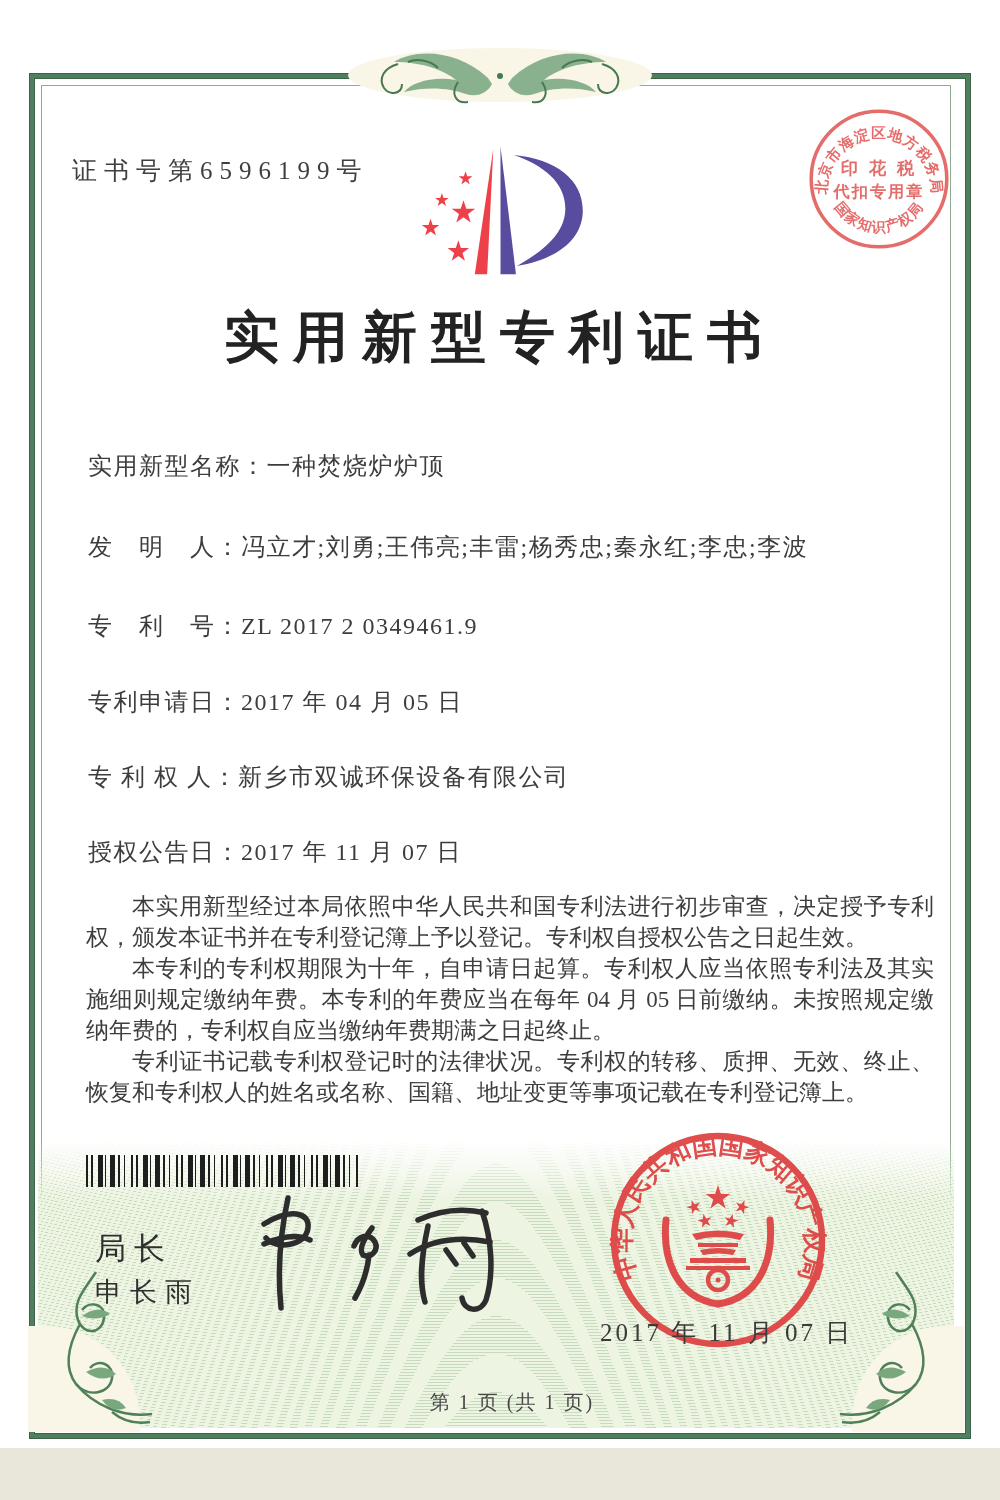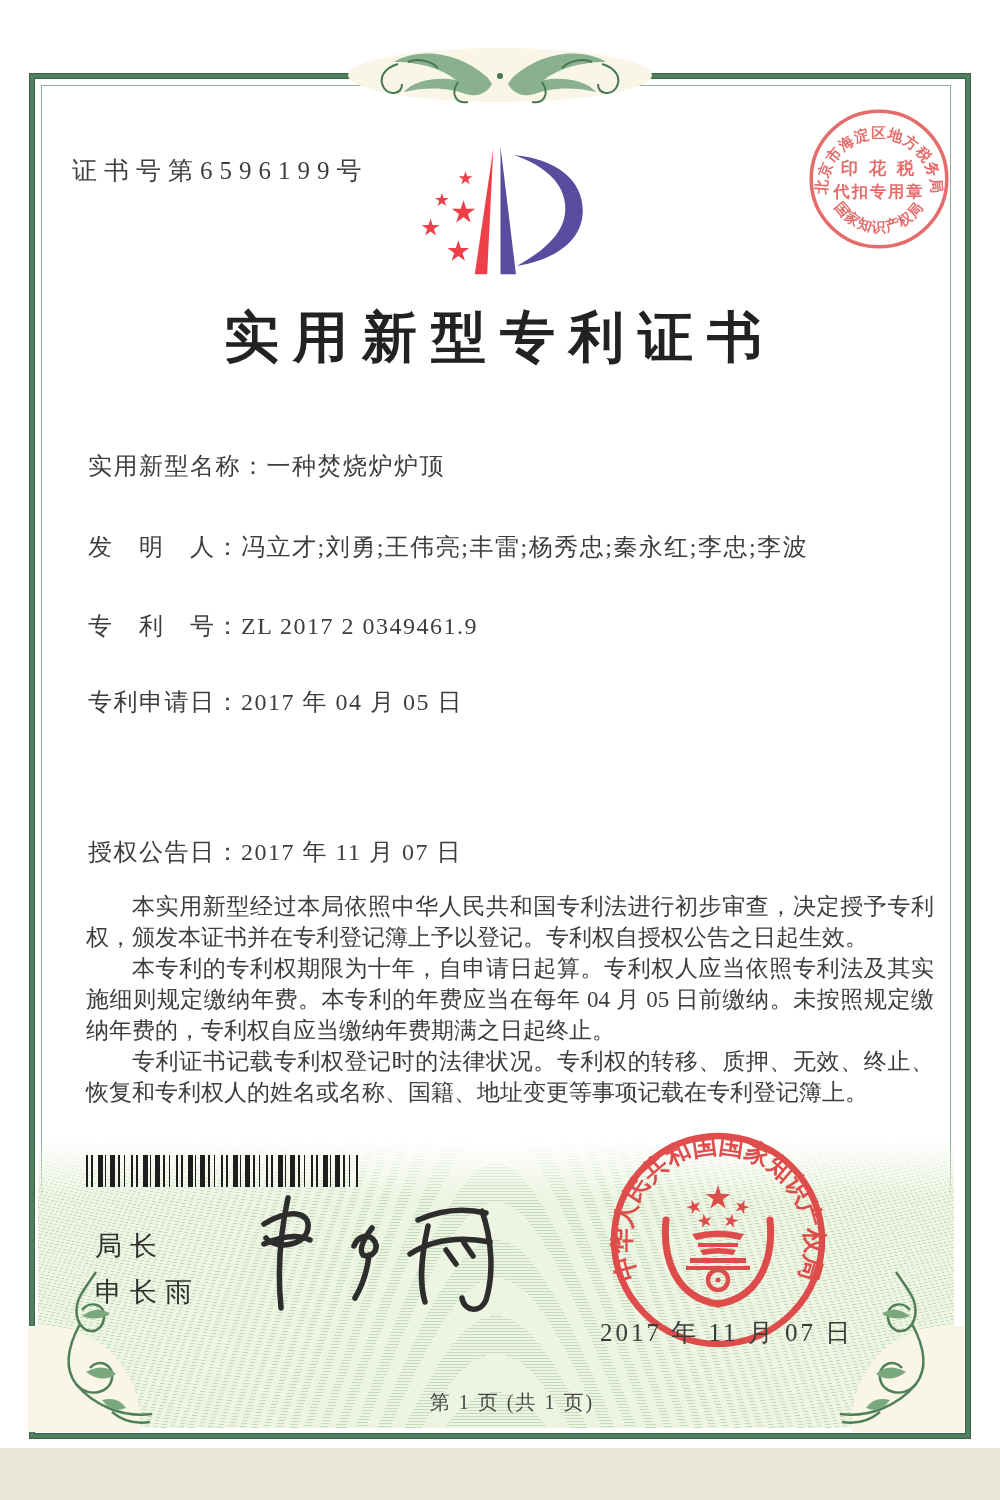--- a/index.html
+++ b/index.html
@@ -28,21 +28,21 @@
   .field{position:absolute;left:88px;font-size:24px;color:#3d3d3d;letter-spacing:1.5px;white-space:nowrap;}
   .f0{top:450px;} .f1{top:531px;} .f2{top:610px;} .f3{top:686px;} .f4{top:761px;} .f5{top:836px;}
 
   .paras{position:absolute;left:86px;top:891px;width:848px;font-size:23px;line-height:31px;
     color:#3d3d3d;text-align:justify;}
   .paras p{margin:0;text-indent:2em;}
 
   .barcode{position:absolute;left:86px;top:1155px;width:272px;height:32px;
     background:repeating-linear-gradient(90deg,#1e1e1e 0 2px,transparent 2px 5px,#1e1e1e 5px 7px,transparent 7px 12px,#1e1e1e 12px 17px,transparent 17px 19px,#1e1e1e 19px 20px,transparent 20px 24px,#1e1e1e 24px 29px,transparent 29px 32px,#1e1e1e 32px 34px,transparent 34px 38px,#1e1e1e 38px 39px,transparent 39px 45px);}
 
-  .officer-title{position:absolute;left:95px;top:1228px;font-size:27px;letter-spacing:8px;color:#2f2f2f;
+  .officer-title{position:absolute;left:95px;top:1228px;font-size:31px;letter-spacing:8px;color:#2f2f2f;
     font-family:"Liberation Sans","DejaVu Sans",sans-serif;}
   .officer-name{position:absolute;left:95px;top:1274px;font-size:27px;letter-spacing:8px;color:#2f2f2f;
     font-family:"Liberation Sans","DejaVu Sans",sans-serif;}
 
   .signature{position:absolute;left:250px;top:1188px;width:270px;height:140px;}
 
   .big-seal{position:absolute;left:606px;top:1128px;width:224px;height:224px;opacity:.93;}
   .seal-date{position:absolute;left:600px;top:1316px;width:260px;font-size:25px;letter-spacing:3px;color:#3a3a3a;}
 
   .footer{position:absolute;left:0;top:1389px;width:1000px;text-align:center;font-size:20px;
@@ -144,20 +144,21 @@
     <text x="85" y="80" font-size="17" font-weight="bold" fill="#e2605e" letter-spacing="3" text-anchor="middle" font-family="Liberation Sans, sans-serif">印 花 税</text>
     <text x="85" y="103" font-size="16" font-weight="bold" fill="#e2605e" letter-spacing="2" text-anchor="middle" font-family="Liberation Sans, sans-serif">代扣专用章</text>
   </svg>
 
   <div class="title">实用新型专利证书</div>
 
   <div class="field f1"><span>发　明　人：</span><span>冯立才;刘勇;王伟亮;丰雷;杨秀忠;秦永红;李忠;李波</span></div>
   <div class="field f0"><span>实用新型名称：</span><span>一种焚烧炉炉顶</span></div>
   <div class="field f2"><span>专　利　号：</span><span>ZL 2017 2 0349461.9</span></div>
   <div class="field f3"><span>专利申请日：</span><span>2017 年 04 月 05 日</span></div>
+  <div class="field f4"><span>专 利 权 人：</span><span>新乡市双诚环保设备有限公司</span></div>
   <div class="field f5"><span>授权公告日：</span><span>2017 年 11 月 07 日</span></div>
 
   <div class="paras">
     <p>本实用新型经过本局依照中华人民共和国专利法进行初步审查，决定授予专利权，颁发本证书并在专利登记簿上予以登记。专利权自授权公告之日起生效。</p>
     <p>本专利的专利权期限为十年，自申请日起算。专利权人应当依照专利法及其实施细则规定缴纳年费。本专利的年费应当在每年 04 月 05 日前缴纳。未按照规定缴纳年费的，专利权自应当缴纳年费期满之日起终止。</p>
     <p>专利证书记载专利权登记时的法律状况。专利权的转移、质押、无效、终止、恢复和专利权人的姓名或名称、国籍、地址变更等事项记载在专利登记簿上。</p>
   </div>
 
   <div class="barcode"></div>
 

